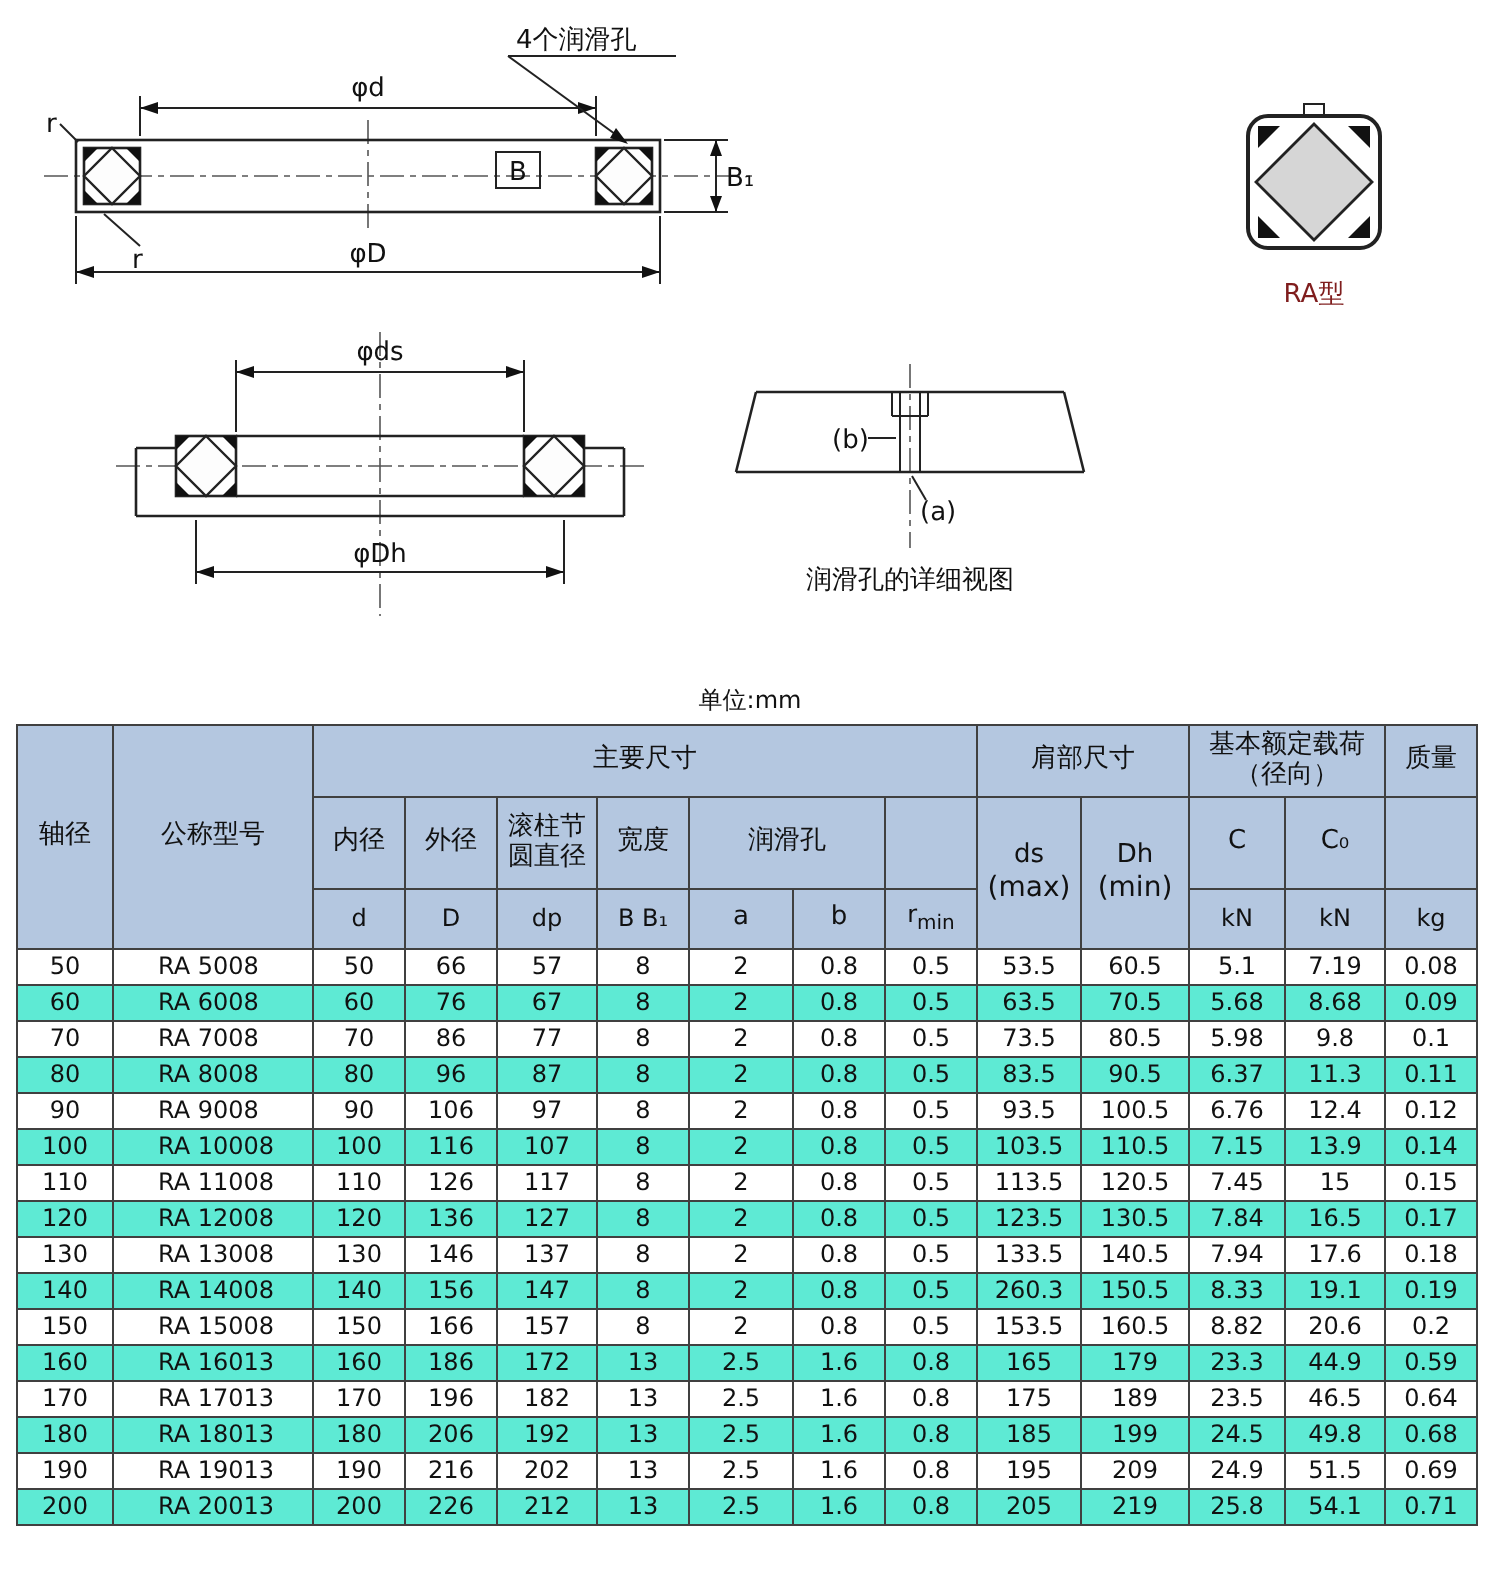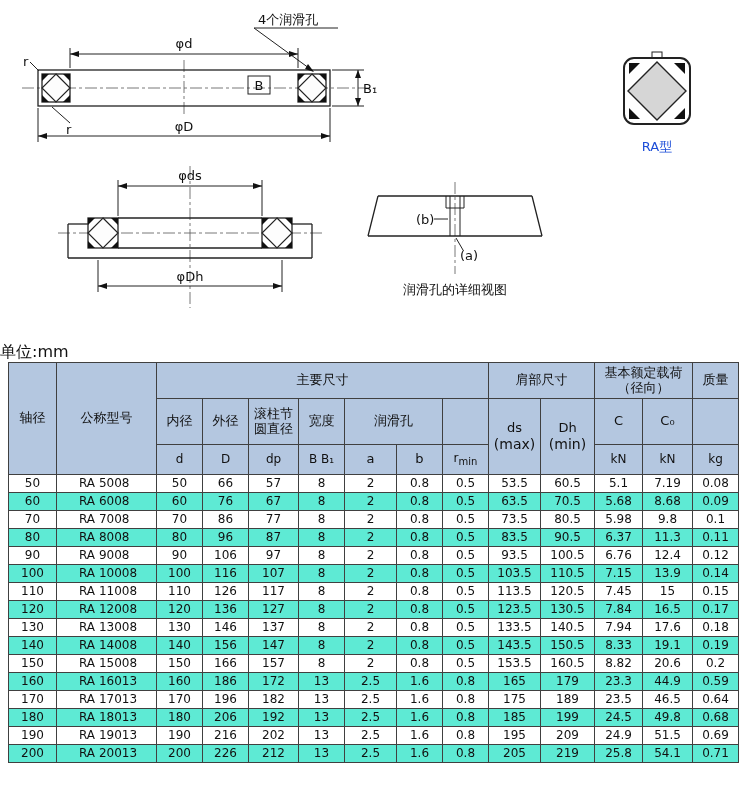--- a/index.html
+++ b/index.html
@@ -9,32 +9,32 @@
     font-family:"DejaVu Sans","Liberation Sans",sans-serif; color:#111;
   }
   .diagram-area { position:relative; width:750px; height:342px; }
   .dwg { position:absolute; }
   .d1 { left:20px; top:10px; }
   .d2 { left:50px; top:162px; }
   .d3 { left:360px; top:178px; }
   .ticon { position:absolute; width:130px; text-align:center; }
   .ticon-ra { left:592px; top:50px; }
   .ticon-uu { left:592px; top:165px; }
-  .ticon-label { font-size:13px; margin-top:2px; color:#1d4ed8; }
+  .ticon-label { font-size:13px; margin-top:2px; color:#7f1d1d; }
 
   svg text { font-size:13px; fill:#111; font-family:"DejaVu Sans","Liberation Sans",sans-serif; }
   .ln  { stroke:#222; stroke-width:1.3; fill:none; }
   .ln2 { stroke:#222; stroke-width:2; fill:#fff; }
   .t   { stroke-width:1; }
   .cl  { stroke:#555; stroke-width:0.8; stroke-dasharray:12 3 3 3; fill:none; }
   .roller  { fill:#fdfdfd; stroke:#222; stroke-width:1.2; }
   .roller2 { fill:#d6d6d6; stroke:#222; stroke-width:1.4; }
   .blk { fill:#111; stroke:none; }
 
-  .unit-row { height:20px; text-align:left; padding-right:0; font-size:16px; }
+  .unit-row { height:20px; text-align:center; padding-right:0; font-size:12px; }
 
   table.spec { border-collapse:collapse; table-layout:fixed; margin-left:8px; font-size:12px; }
   table.spec th, table.spec td { border:1px solid #404040; text-align:center; vertical-align:middle; padding:0 2px; line-height:1.15; }
   table.spec thead th { background:#b4c7e0; font-weight:normal; font-size:13px; }
   table.spec thead tr.hr1 th { height:36px; }
   table.spec thead tr.hr2 th { height:46px; }
   table.spec thead tr.hr3 th { height:17px; }
   table.spec thead tr.hr4 th { height:30px; font-size:12px; }
   th.narrow { padding:0 8px;margin-top:16px; }
   th .sm { font-size:14px; }
@@ -387,21 +387,21 @@
       <tr class="alt">
         <td>140</td>
         <td class="left">RA 14008</td>
         <td>140</td>
         <td>156</td>
         <td>147</td>
         <td>8</td>
         <td>2</td>
         <td>0.8</td>
         <td>0.5</td>
-        <td>143.5</td>
+        <td>260.3</td>
         <td>150.5</td>
         <td>8.33</td>
         <td>19.1</td>
         <td>0.19</td>
       </tr>
       <tr>
         <td>150</td>
         <td class="left">RA 15008</td>
         <td>150</td>
         <td>166</td>

